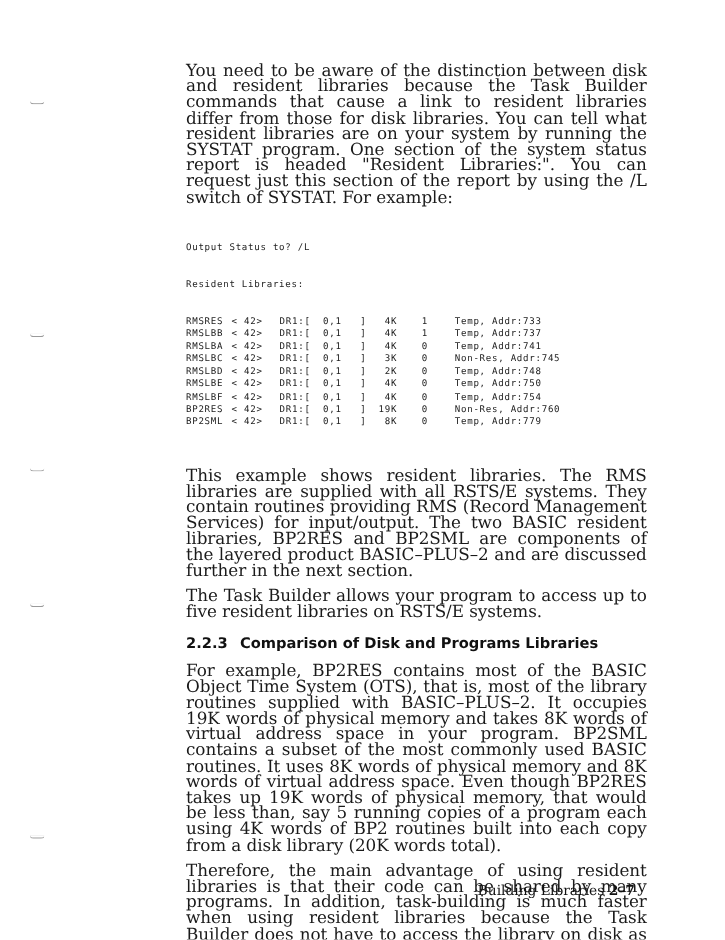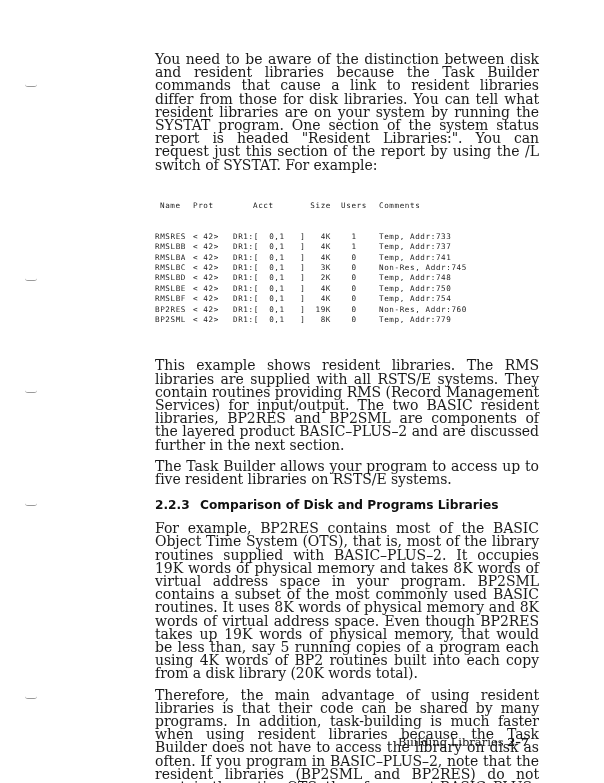--- a/index.html
+++ b/index.html
@@ -79,28 +79,22 @@
 <div class="margin-mark" style="top:278px;"></div>
 <div class="margin-mark" style="top:390px;"></div>
 <div class="margin-mark" style="top:503px;"></div>
 <div class="margin-mark" style="top:696px;"></div>
 
 <div class="page">
 
   <p class="body">You need to be aware of the distinction between disk and resident libraries because the Task Builder commands that cause a link to resident libraries differ from those for disk libraries. You can tell what resident libraries are on your system by running the SYSTAT program. One section of the system status report is headed "Resident Libraries:". You can request just this section of the report by using the /L switch of SYSTAT. For example:</p>
 
   <div class="mono">
-    <div class="row">
-      <span class="c-name" style="padding-left:5px;width:33px;">Name</span>
-      <span class="c-prot">Prot</span>
-      <span class="c-acct" style="padding-left:20px;width:48px;">Acct</span>
-      <span class="c-size">Size</span>
-      <span class="c-users">Users</span>
-      <span class="c-comm">Comments</span>
-    </div>
+    <div class="row"><span>Output Status to? /L</span></div>
+    <div class="row"><span>Resident Libraries:</span></div>
     <div id="rows"><div class="row"><span class="c-name">RMSRES</span><span class="c-prot">&lt; 42&gt;</span><span class="c-acct">DR1:[  0,1   ]</span><span class="c-size">4K</span><span class="c-users">1</span><span class="c-comm">Temp, Addr:733</span></div><div class="row"><span class="c-name">RMSLBB</span><span class="c-prot">&lt; 42&gt;</span><span class="c-acct">DR1:[  0,1   ]</span><span class="c-size">4K</span><span class="c-users">1</span><span class="c-comm">Temp, Addr:737</span></div><div class="row"><span class="c-name">RMSLBA</span><span class="c-prot">&lt; 42&gt;</span><span class="c-acct">DR1:[  0,1   ]</span><span class="c-size">4K</span><span class="c-users">0</span><span class="c-comm">Temp, Addr:741</span></div><div class="row"><span class="c-name">RMSLBC</span><span class="c-prot">&lt; 42&gt;</span><span class="c-acct">DR1:[  0,1   ]</span><span class="c-size">3K</span><span class="c-users">0</span><span class="c-comm">Non-Res, Addr:745</span></div><div class="row"><span class="c-name">RMSLBD</span><span class="c-prot">&lt; 42&gt;</span><span class="c-acct">DR1:[  0,1   ]</span><span class="c-size">2K</span><span class="c-users">0</span><span class="c-comm">Temp, Addr:748</span></div><div class="row"><span class="c-name">RMSLBE</span><span class="c-prot">&lt; 42&gt;</span><span class="c-acct">DR1:[  0,1   ]</span><span class="c-size">4K</span><span class="c-users">0</span><span class="c-comm">Temp, Addr:750</span></div><div class="row"><span class="c-name">RMSLBF</span><span class="c-prot">&lt; 42&gt;</span><span class="c-acct">DR1:[  0,1   ]</span><span class="c-size">4K</span><span class="c-users">0</span><span class="c-comm">Temp, Addr:754</span></div><div class="row"><span class="c-name">BP2RES</span><span class="c-prot">&lt; 42&gt;</span><span class="c-acct">DR1:[  0,1   ]</span><span class="c-size">19K</span><span class="c-users">0</span><span class="c-comm">Non-Res, Addr:760</span></div><div class="row"><span class="c-name">BP2SML</span><span class="c-prot">&lt; 42&gt;</span><span class="c-acct">DR1:[  0,1   ]</span><span class="c-size">8K</span><span class="c-users">0</span><span class="c-comm">Temp, Addr:779</span></div></div>
   </div>
 
   <p class="body">This example shows resident libraries. The RMS libraries are supplied with all RSTS/E systems. They contain routines providing RMS (Record Management Services) for input/output. The two BASIC resident libraries, BP2RES and BP2SML are components of the layered product BASIC–PLUS–2 and are discussed further in the next section.</p>
 
   <p class="body">The Task Builder allows your program to access up to five resident libraries on RSTS/E systems.</p>
 
   <h2 class="section">
     <span class="num">2.2.3</span>
     <span>Comparison of Disk and Programs Libraries</span>

